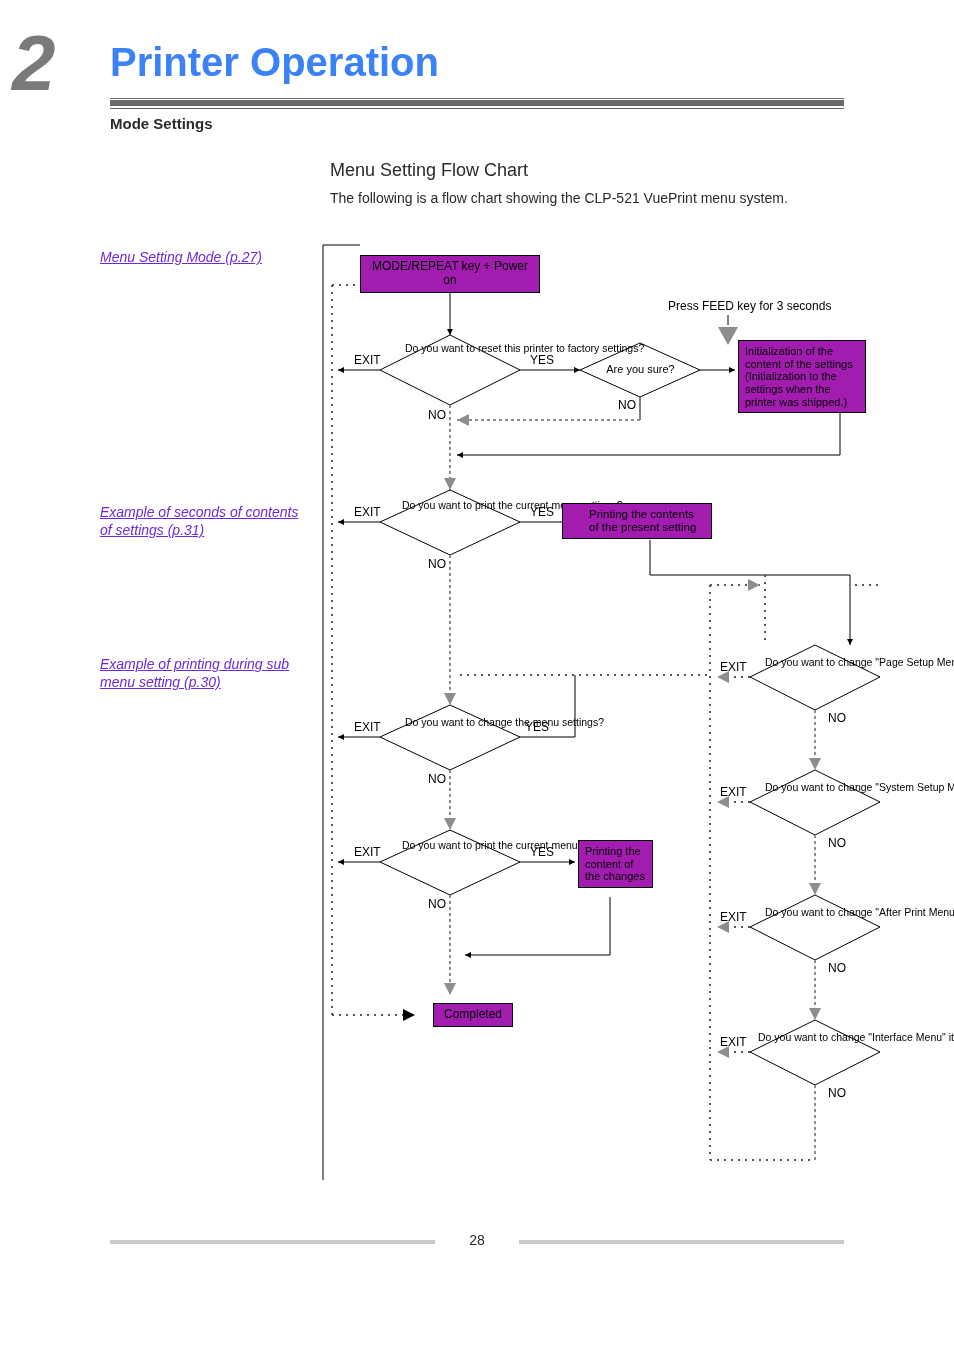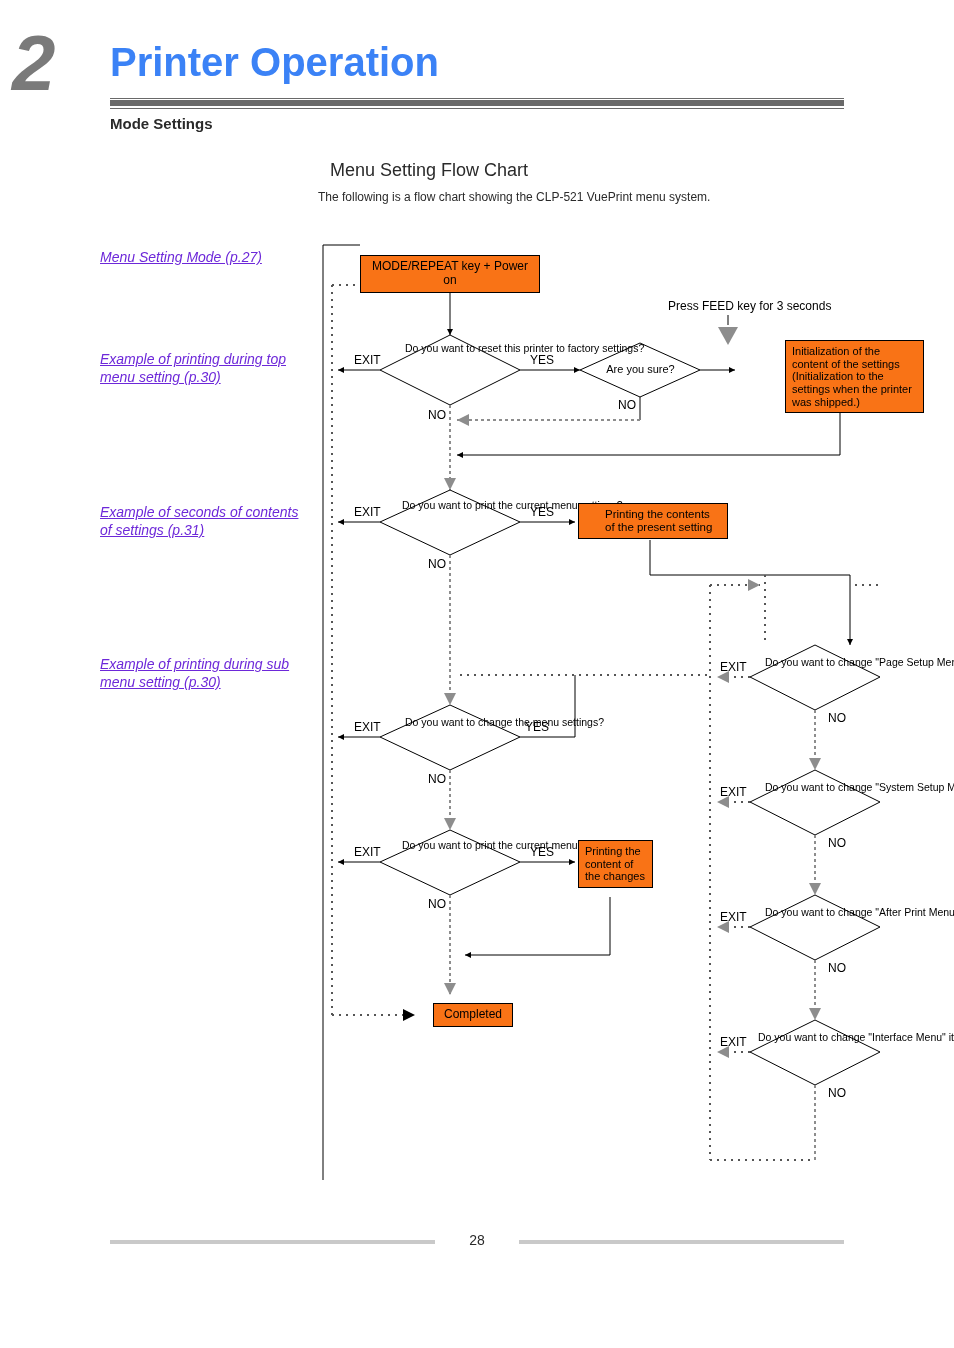--- a/index.html
+++ b/index.html
@@ -68,23 +68,23 @@
   .section-title {
     position: absolute;
     left: 330px;
     top: 160px;
     font-size: 18px;
     font-weight: normal;
     color: #2a2a2a;
   }
   .intro-text {
     position: absolute;
-    left: 318px;
+    left: 330px;
     top: 190px;
-    font-size: 12px;
+    font-size: 14px;
     color: #2a2a2a;
   }
   .sidebar-ref {
     position: absolute;
     left: 100px;
     width: 200px;
     font-size: 14px;
     font-style: italic;
     color: #6d28d9;
     line-height: 1.3;
@@ -94,21 +94,21 @@
     position: absolute;
     left: 320px;
     top: 225px;
     width: 560px;
     height: 960px;
   }
   .flow-area svg { position: absolute; left: 0; top: 0; }
   .box {
     position: absolute;
     border: 1px solid #000;
-    background: #f97316;
+    background: #a21caf;
     font-size: 12px;
     padding: 4px 6px;
     box-sizing: border-box;
     line-height: 1.15;
     text-align: left;
   }
   .small-label {
     position: absolute;
     font-size: 12px;
     color: #000;
@@ -148,21 +148,20 @@
   <div class="chapter-title">Printer Operation</div>
   <div class="rule-thin-top"></div>
   <div class="rule-thick"></div>
   <div class="rule-thin"></div>
 
   <div class="section-label">Mode Settings</div>
   <div class="section-title">Menu Setting Flow Chart</div>
   <div class="intro-text">The following is a flow chart showing the CLP-521 VuePrint menu system.</div>
 
   <div class="sidebar-ref" style="top:248px">Menu Setting Mode (p.27)</div>
-  <div class="sidebar-ref" style="top:350px">Example of printing during top menu setting (p.30)</div>
   <div class="sidebar-ref" style="top:503px">Example of seconds of contents of settings (p.31)</div>
   <div class="sidebar-ref" style="top:655px">Example of printing during sub menu setting (p.30)</div>
 
   <div class="flow-area">
     <svg width="560" height="960">
       <defs>
         <marker id="arr" markerWidth="8" markerHeight="8" refX="6" refY="3" orient="auto">
           <path d="M0,0 L6,3 L0,6 Z" fill="#000"></path>
         </marker>
         <marker id="arrG" markerWidth="10" markerHeight="10" refX="6" refY="3" orient="auto">
@@ -257,28 +256,28 @@
     <div class="small-label" style="left:348px; top:75px; width:120px; line-height:1.1;">Press FEED key for 3 seconds</div>
 
     <div class="small-label" style="left:85px; top:118px; width:102px; text-align:center; font-size:10.5px; line-height:1.05;">Do you want to reset this printer to factory settings?</div>
     <div class="small-label" style="left:34px; top:128px;">EXIT</div>
     <div class="small-label" style="left:210px; top:128px;">YES</div>
     <div class="small-label" style="left:108px; top:183px;">NO</div>
 
     <div class="small-label" style="left:283px; top:138px; width:75px; text-align:center; font-size:11px;">Are you sure?</div>
     <div class="small-label" style="left:298px; top:173px;">NO</div>
 
-    <div class="box" style="left:418px; top:115px; width:139px; font-size:11px;margin-left:47px;">Initialization of the content of the settings (Initialization to the settings when the printer was shipped.)</div>
+    <div class="box" style="left:418px; top:115px; width:128px; font-size:11px;">Initialization of the content of the settings (Initialization to the settings when the printer was shipped.)</div>
 
     <div class="small-label" style="left:82px; top:275px; width:100px; text-align:center; font-size:10.5px; line-height:1.05;">Do you want to print the current menu settings?</div>
     <div class="small-label" style="left:34px; top:280px;">EXIT</div>
     <div class="small-label" style="left:210px; top:280px;">YES</div>
     <div class="small-label" style="left:108px; top:332px;">NO</div>
 
-    <div class="box" style="left:258px; top:278px; width:150px; font-size:11.5px;padding-left:26px;">Printing the contents of the present setting</div>
+    <div class="box" style="left:242px; top:278px; width:150px; font-size:11.5px;padding-left:26px;">Printing the contents of the present setting</div>
 
     <div class="small-label" style="left:85px; top:492px; width:95px; text-align:center; font-size:10.5px; line-height:1.05;">Do you want to change the menu settings?</div>
     <div class="small-label" style="left:34px; top:495px;">EXIT</div>
     <div class="small-label" style="left:205px; top:495px;">YES</div>
     <div class="small-label" style="left:108px; top:547px;">NO</div>
 
     <div class="small-label" style="left:82px; top:615px; width:100px; text-align:center; font-size:10.5px; line-height:1.05;">Do you want to print the current menu settings?</div>
     <div class="small-label" style="left:34px; top:620px;">EXIT</div>
     <div class="small-label" style="left:210px; top:620px;">YES</div>
     <div class="small-label" style="left:108px; top:672px;">NO</div>

